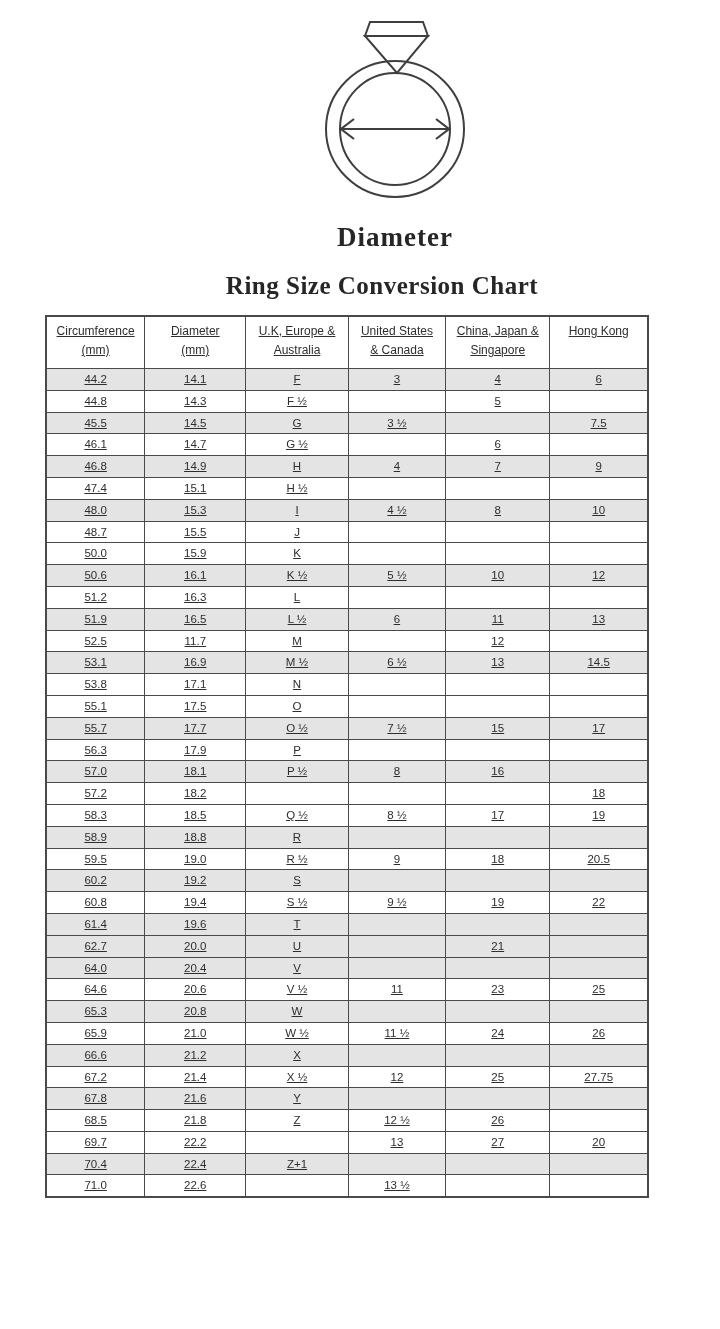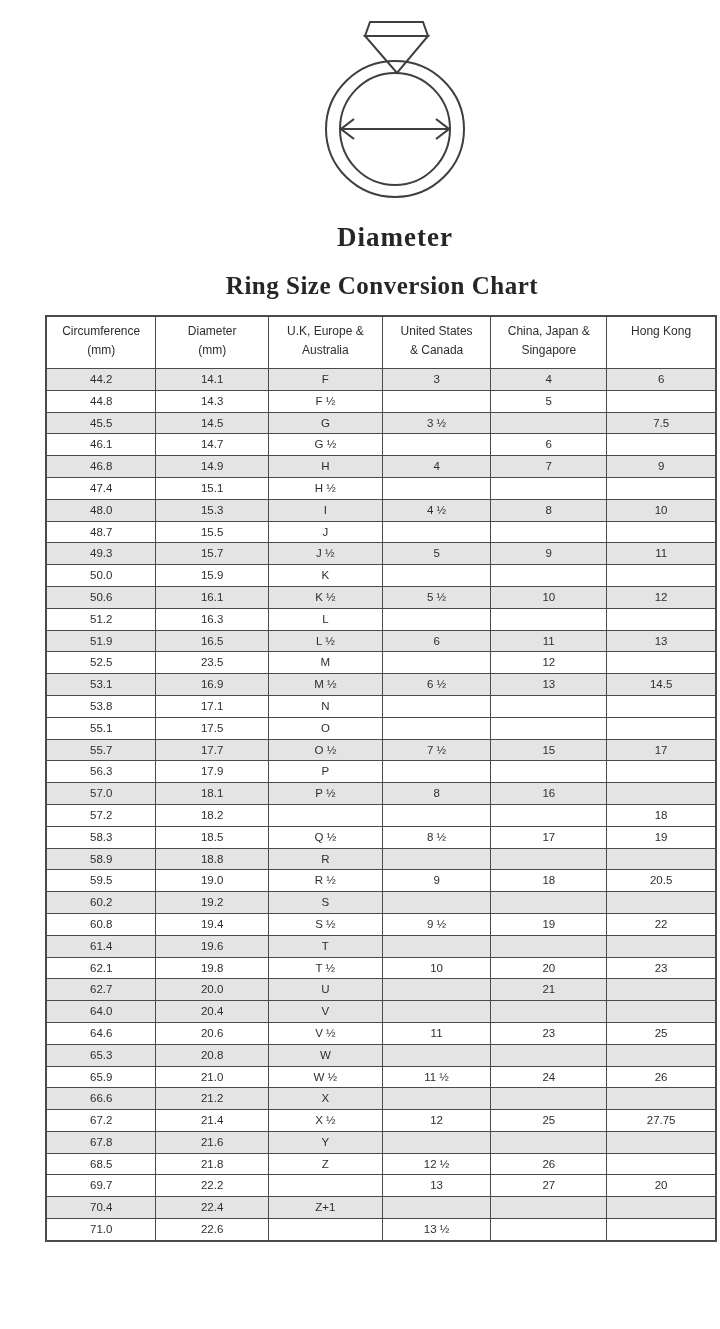--- a/index.html
+++ b/index.html
@@ -42,25 +42,26 @@
     font-family: "Liberation Serif", serif;
     font-weight: 700;
     font-size: 25px;
     letter-spacing: 0.5px;
     color: #262626;
   }
   table.conversion {
     position: absolute;
     left: 25px;
     top: 315px;
-    width: 672px;
+    width: 604px;
     border-collapse: collapse;
     table-layout: fixed;
     font-size: 11.5px;
     color: var(--text, #2e2e2e);
+    text-decoration: underline;
   }
   table.conversion th, table.conversion td {
     border: 1px solid var(--border, #4a4a4a);
     text-align: center;
     padding: 0 2px;
     overflow: hidden;
     white-space: nowrap;
   }
   table.conversion { border: 2px solid var(--border, #4a4a4a); }
   table.conversion th {
@@ -201,28 +202,20 @@
           <td>10</td>
         </tr>
         <tr class="plain">
           <td>48.7</td>
           <td>15.5</td>
           <td>J</td>
           <td></td>
           <td></td>
           <td></td>
         </tr>
-        <tr class="shade">
-          <td>49.3</td>
-          <td>15.7</td>
-          <td>J ½</td>
-          <td>5</td>
-          <td>9</td>
-          <td>11</td>
-        </tr>
         <tr class="plain">
           <td>50.0</td>
           <td>15.9</td>
           <td>K</td>
           <td></td>
           <td></td>
           <td></td>
         </tr>
         <tr class="shade">
           <td>50.6</td>
@@ -243,21 +236,21 @@
         <tr class="shade">
           <td>51.9</td>
           <td>16.5</td>
           <td>L ½</td>
           <td>6</td>
           <td>11</td>
           <td>13</td>
         </tr>
         <tr class="plain">
           <td>52.5</td>
-          <td>23.5</td>
+          <td>11.7</td>
           <td>M</td>
           <td></td>
           <td>12</td>
           <td></td>
         </tr>
         <tr class="shade">
           <td>53.1</td>
           <td>16.9</td>
           <td>M ½</td>
           <td>6 ½</td>
@@ -353,28 +346,20 @@
           <td>22</td>
         </tr>
         <tr class="shade">
           <td>61.4</td>
           <td>19.6</td>
           <td>T</td>
           <td></td>
           <td></td>
           <td></td>
         </tr>
-        <tr class="plain">
-          <td>62.1</td>
-          <td>19.8</td>
-          <td>T ½</td>
-          <td>10</td>
-          <td>20</td>
-          <td>23</td>
-        </tr>
         <tr class="shade">
           <td>62.7</td>
           <td>20.0</td>
           <td>U</td>
           <td></td>
           <td>21</td>
           <td></td>
         </tr>
         <tr class="shade">
           <td>64.0</td>

